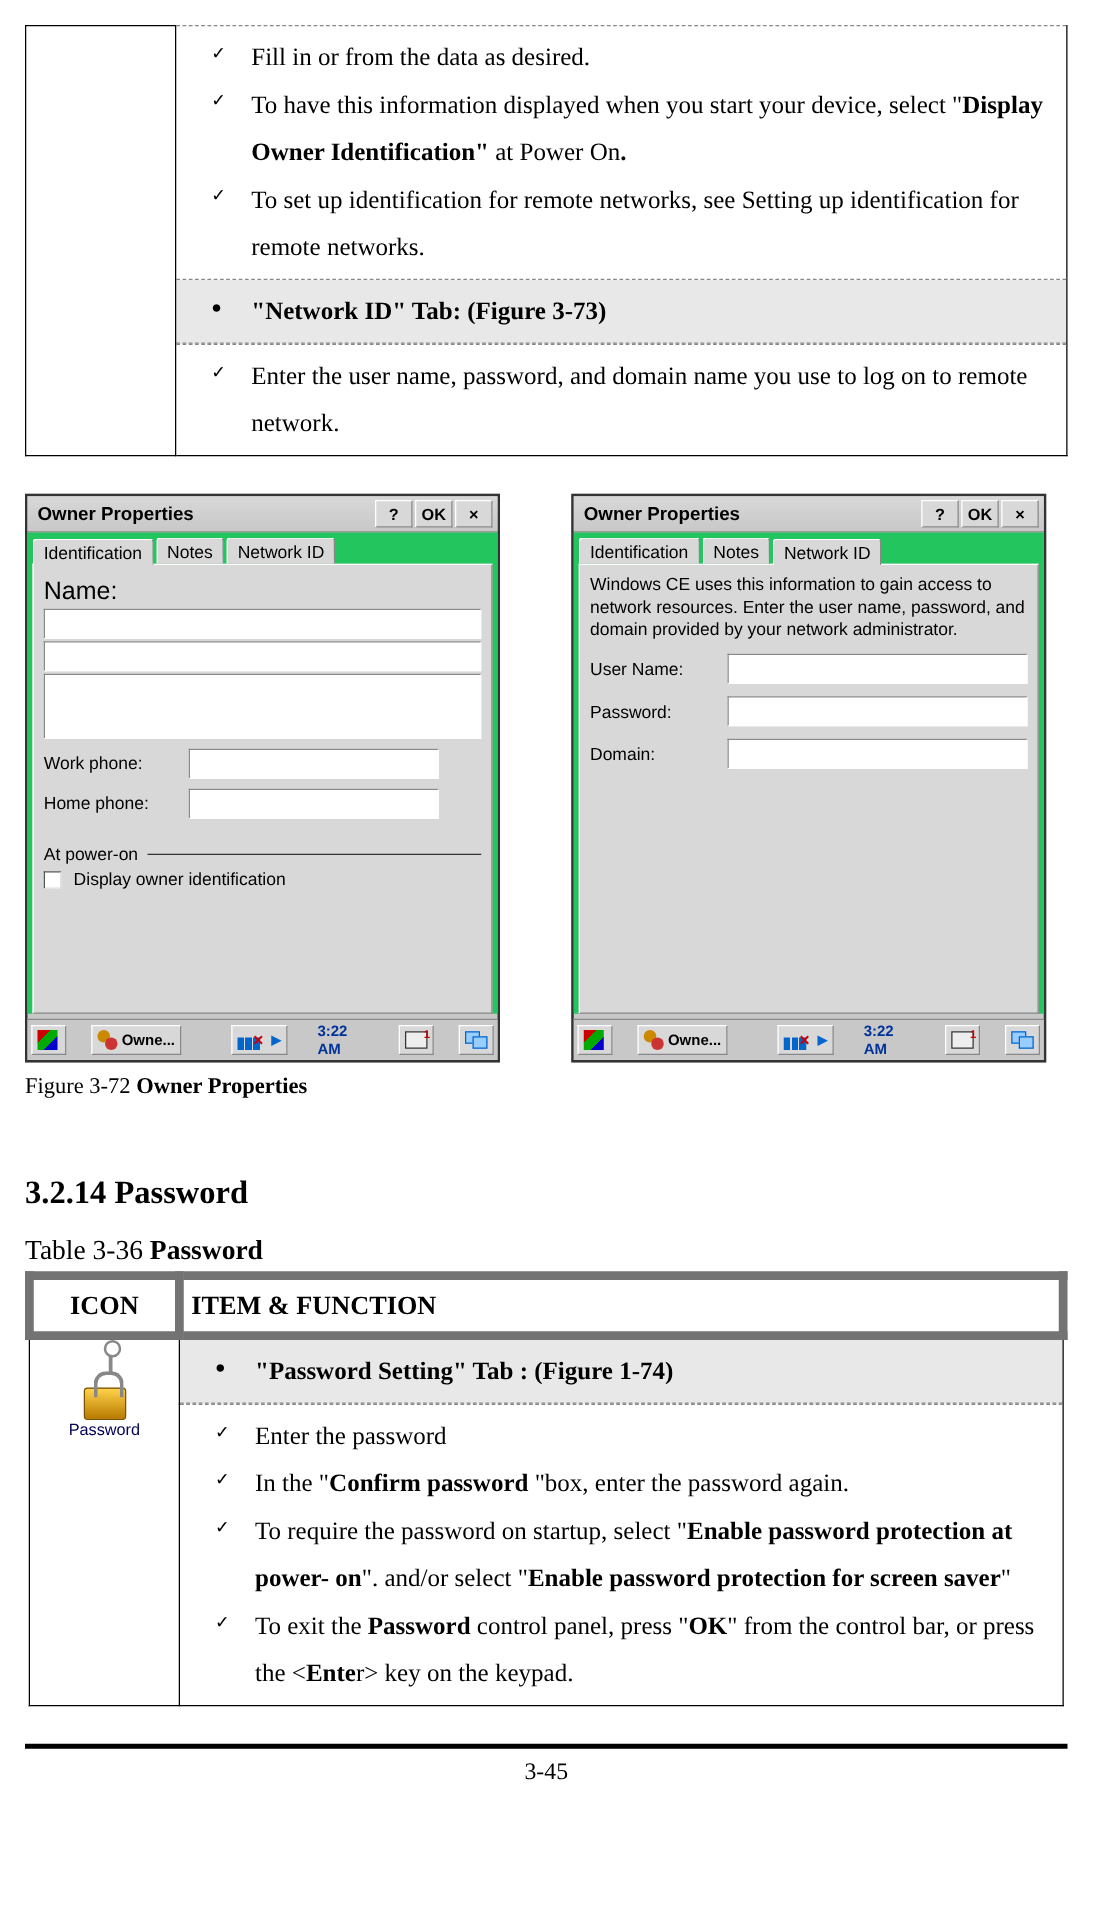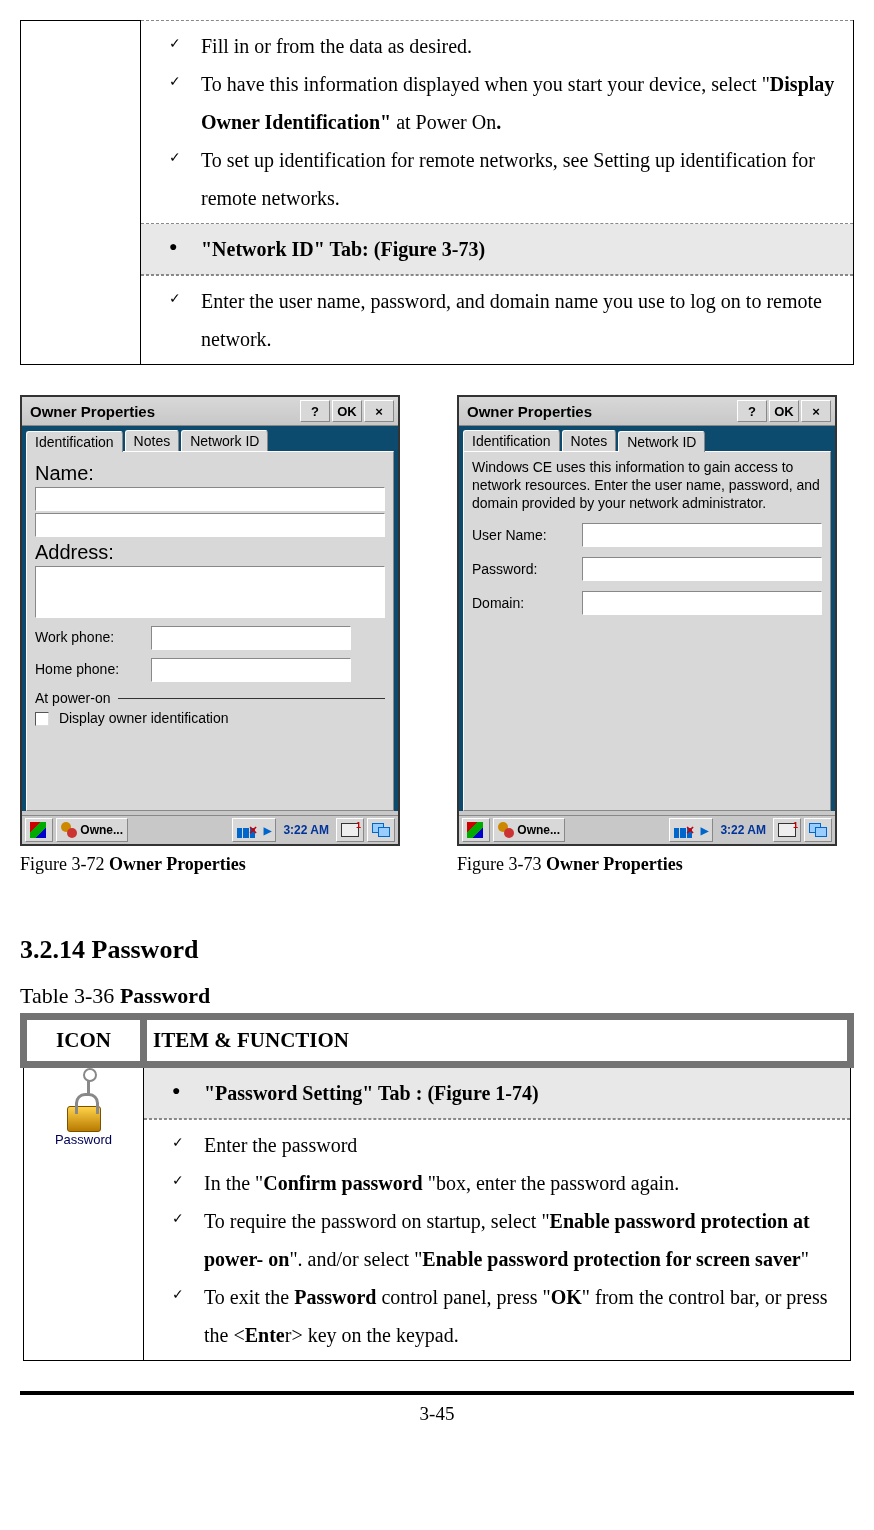--- a/index.html
+++ b/index.html
@@ -101,21 +101,21 @@
     width: 30px;
     height: 22px;
     margin-left: 2px;
     display: inline-flex;
     align-items: center;
     justify-content: center;
     font-weight: bold;
     font-size: 13px;
   }
   .ce-body {
-    background: #0c4a6e;
+    background: #22c55e;
     padding: 0;
   }
   .ce-tabs {
     display: flex;
     padding: 4px 4px 0 4px;
     gap: 2px;
   }
   .ce-tab {
     background: #d8d8d8;
     border: 1px solid #888;
@@ -158,21 +158,21 @@
   .ce-info { font-size:14px; line-height:1.3; margin-bottom:10px;}
   .ce-field-row { display:flex; align-items:center; margin-top:10px; font-size:14px;}
   .ce-field-row .lbl { width:110px;}
   .ce-field-row .ce-input { flex:1; margin-top:0;}
   .ce-taskbar {
     background:#c8c8c8;
     border-top:1px solid #888;
     display:flex;
     align-items:center;
     padding:2px 3px;
-    gap:3px;
+    gap:20px;
   }
   .tb-btn {
     background:#d8d8d8;
     border:1px solid #888;
     border-top-color:#fff;
     border-left-color:#fff;
     height:24px;
     display:inline-flex;
     align-items:center;
     padding:0 4px;
@@ -286,31 +286,30 @@
       <div class="ce-body">
         <div class="ce-tabs" id="d1tabs">
             <div class="ce-tab active">Identification</div>
             <div class="ce-tab">Notes</div>
             <div class="ce-tab">Network ID</div>
           </div>
         <div class="ce-panel">
           <span class="ce-label">Name:</span>
           <div class="ce-input"></div>
           <div class="ce-input"></div>
-          <span class="ce-label">Address:</span>
           <div class="ce-input addr"></div>
           <div class="ce-row">
               <span class="lbl">Work phone:</span>
               <div class="ce-input half"></div>
             </div>
           <div class="ce-row">
               <span class="lbl">Home phone:</span>
               <div class="ce-input half"></div>
             </div>
-          <div style="margin-top:8px;display:flex;align-items:center;gap:8px;">
+          <div style="margin-top:20px;display:flex;align-items:center;gap:8px;">
             <span style="font-size:14px;">At power-on</span>
             <div style="flex:1;border-top:1px solid #333;"></div>
           </div>
           <div style="margin-top:4px;font-size:14px;">
             <span class="ce-check"></span>
             <span>Display owner identification</span>
           </div>
         </div>
       </div>
       <div class="ce-taskbar">
@@ -381,23 +380,20 @@
           </span>
         <span class="tb-time">3:22 AM</span>
         <span class="tb-btn">
             <span class="kb-icon"></span>
           </span>
         <span class="tb-btn">
             <span class="scr-icon"></span>
           </span>
       </div>
     </div>
-    <div class="fig-caption">
-      <span>Figure 3-73 </span><span class="b">Owner Properties</span>
-    </div>
   </div>
 </div>
 
 <h2 class="sec-head">3.2.14 Password</h2>
 
 <div class="tbl-caption">
   <span>Table 3-36 </span><span class="b">Password</span>
 </div>
 
 <table class="doc-table">

